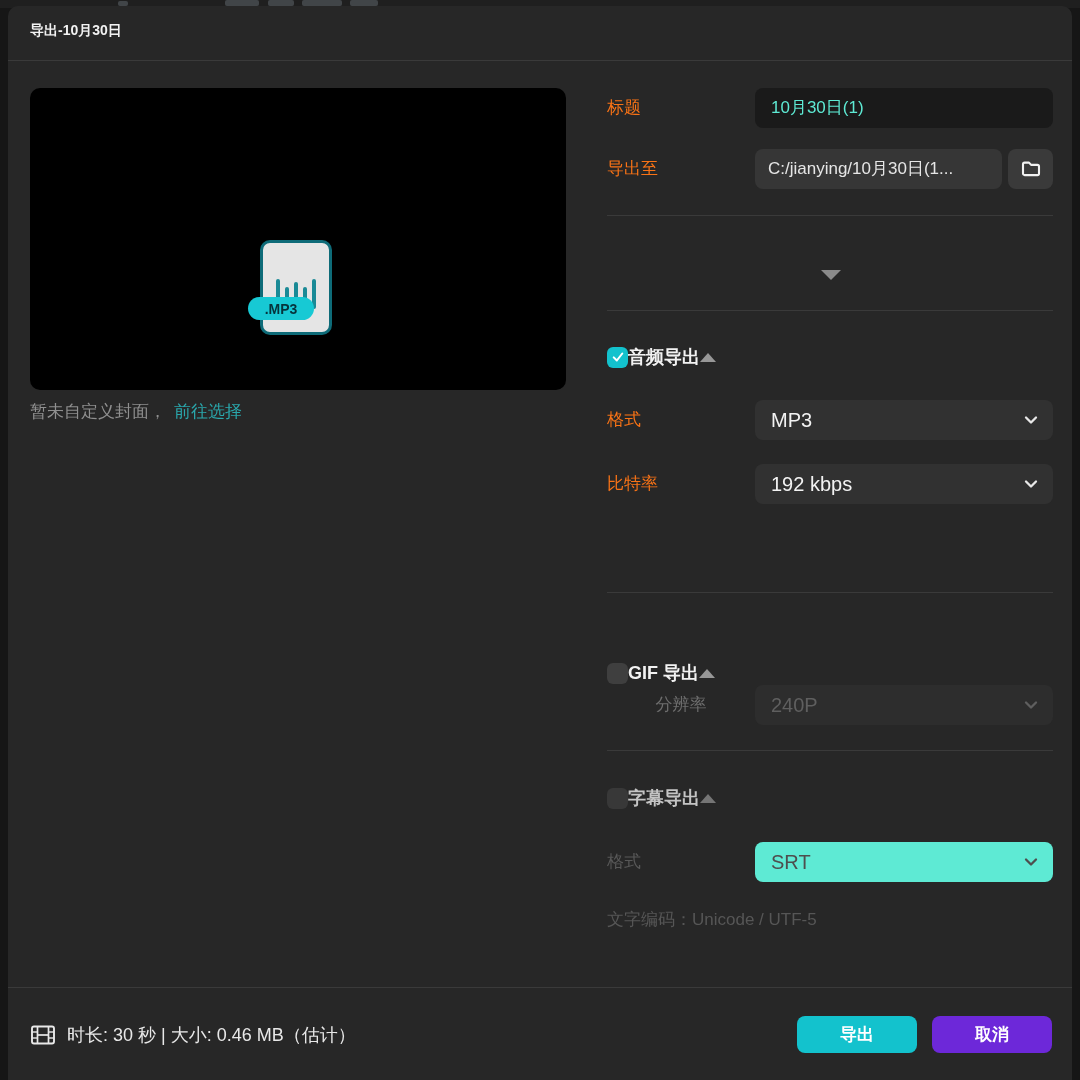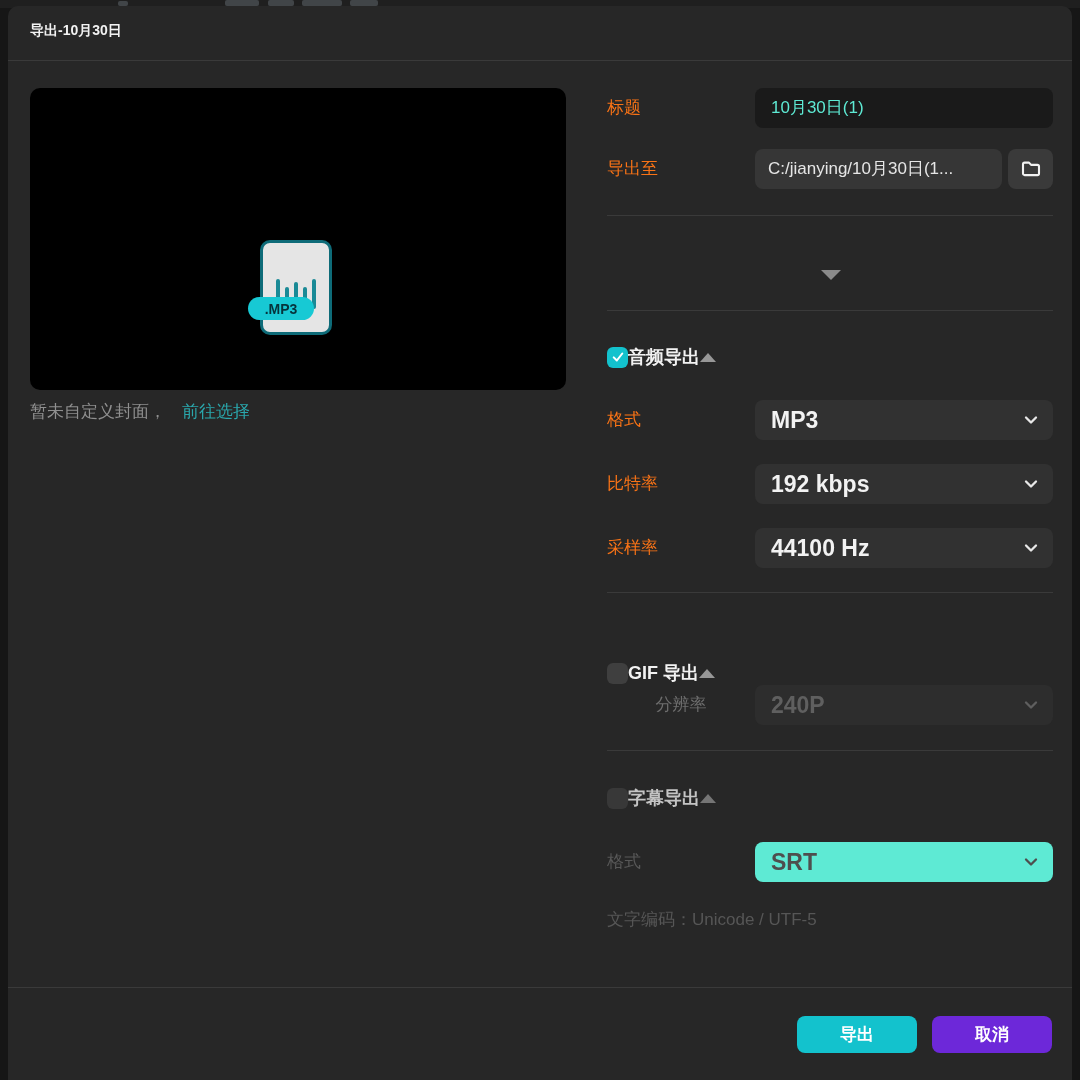--- a/index.html
+++ b/index.html
@@ -23,36 +23,36 @@
   .file-card { position:absolute; left:230px; top:104px; width:72px; height:95px;
                background:#e5e5e5; border:3px solid #0e6b78; border-radius:10px;margin-top:48px; }
   .wave { position:absolute; left:50%; top:34px; transform:translateX(-50%); display:flex; align-items:center; gap:5px; height:34px; }
   .wave i { display:block; width:4px; background:#1a8a96; border-radius:2px; }
   .w1{height:30px;} .w2{height:14px;} .w3{height:24px;} .w4{height:14px;} .w5{height:30px;}
   .file-badge { position:absolute; left:-15px; bottom:12px; width:66px; height:23px; background:#17c9d4;
                 border-radius:12px; color:#06333b; font-size:14px; font-weight:bold;
                 display:flex; align-items:center; justify-content:center; }
   .caption-row { position:absolute; left:22px; top:394px; font-size:17px; }
   .caption-text { color:#8f8f8f; }
-  .caption-link { color:#2aa7ac; cursor:pointer; margin-left:16px; }
+  .caption-link { color:#2aa7ac; cursor:pointer; margin-left:8px; }
 
   
   .form-row { position:absolute; left:599px; width:446px; height:40px; }
   .row-label { position:absolute; left:0; top:0; width:148px; line-height:40px; font-size:17px; color:#f97316; }
   .row-label.dim { color:#6e6e6e;text-align:center; }
   .row-label.dimmer { color:#585858; }
   .control { position:absolute; left:148px; top:0; width:298px; height:40px; border-radius:8px; }
   .text-field { background:#1a1a1a; color:#5eead4; font-size:17px; line-height:40px; padding:0 16px; }
   .path-field { width:247px; background:#363636; color:#e6e6e6; font-size:17px; line-height:40px; padding:0 13px;
                 white-space:nowrap; overflow:hidden; }
   .folder-btn { position:absolute; left:401px; top:0; width:45px; height:40px; background:#3a3a3a;
                 border-radius:8px; display:flex; align-items:center; justify-content:center; cursor:pointer; }
 
   .dropdown { background:#313131; display:flex; align-items:center; padding:0 14px 0 16px; cursor:pointer; }
-  .dd-value { flex:1; font-size:23px; font-weight:bold; color:#f2f2f2; }
+  .dd-value { flex:1; font-size:20px; font-weight:normal; color:#f2f2f2; }
   .dd-chev { color:#e8e8e8; flex:none; }
   .dropdown.disabled { background:#2d2d2d; }
   .dropdown.disabled .dd-value, .dropdown.disabled .dd-chev { color:#5f5f5f; }
   .dropdown.disabled2 { background:#5eead4; }
   .dropdown.disabled2 .dd-value, .dropdown.disabled2 .dd-chev { color:#4e4e4e; }
 
   
   .section-head { position:absolute; left:599px; height:22px; display:flex; align-items:center; }
   .checkbox { width:21px; height:21px; border-radius:6px; background:#13c2cd; display:flex;
               align-items:center; justify-content:center; cursor:pointer; flex:none; }
@@ -150,29 +150,20 @@
   <div class="form-row" style="top:458px">
     <div class="row-label">比特率</div>
     <div class="control dropdown">
       <span class="dd-value">192 kbps</span>
       <svg class="dd-chev" width="16" height="16" viewBox="0 0 16 16">
         <polyline points="3,5.5 8,10.5 13,5.5" fill="none" stroke="currentColor" stroke-width="2.3" stroke-linecap="round" stroke-linejoin="round"></polyline>
       </svg>
     </div>
   </div>
 
-  <div class="form-row" style="top:522px">
-    <div class="row-label">采样率</div>
-    <div class="control dropdown">
-      <span class="dd-value">44100 Hz</span>
-      <svg class="dd-chev" width="16" height="16" viewBox="0 0 16 16">
-        <polyline points="3,5.5 8,10.5 13,5.5" fill="none" stroke="currentColor" stroke-width="2.3" stroke-linecap="round" stroke-linejoin="round"></polyline>
-      </svg>
-    </div>
-  </div>
 
   <div class="hdivider rdiv" style="top:586px"></div>
 
   <div class="section-head" style="top:656px">
     <div class="checkbox off">
       
     </div>
     <div class="section-title">GIF 导出</div>
     <div class="tri-up"></div>
   </div>
@@ -206,17 +197,30 @@
       </svg>
     </div>
   </div>
 
   <div class="encoding-row">
     <span>文字编码：</span><span>Unicode / UTF-5</span>
   </div>
 
   <div class="hdivider div-footer"></div>
 
+  <div class="footer-info">
+    <svg width="26" height="26" viewBox="0 0 26 26">
+      <rect x="2" y="4.5" width="22" height="17" rx="2" fill="none" stroke="#e8e8e8" stroke-width="1.9"></rect>
+      <line x1="7.5" y1="4.5" x2="7.5" y2="21.5" stroke="#e8e8e8" stroke-width="1.7"></line>
+      <line x1="18.5" y1="4.5" x2="18.5" y2="21.5" stroke="#e8e8e8" stroke-width="1.7"></line>
+      <line x1="7.5" y1="13" x2="18.5" y2="13" stroke="#e8e8e8" stroke-width="1.7"></line>
+      <line x1="2" y1="10" x2="7.5" y2="10" stroke="#e8e8e8" stroke-width="1.4"></line>
+      <line x1="2" y1="16" x2="7.5" y2="16" stroke="#e8e8e8" stroke-width="1.4"></line>
+      <line x1="18.5" y1="10" x2="24" y2="10" stroke="#e8e8e8" stroke-width="1.4"></line>
+      <line x1="18.5" y1="16" x2="24" y2="16" stroke="#e8e8e8" stroke-width="1.4"></line>
+    </svg>
+    <span class="footer-text">时长:  30 秒 | 大小:  0.46 MB（估计）</span>
+  </div>
 
   <button class="btn btn-export">导出</button>
   <button class="btn btn-cancel">取消</button>
 
 </div>
 
 </body></html>

